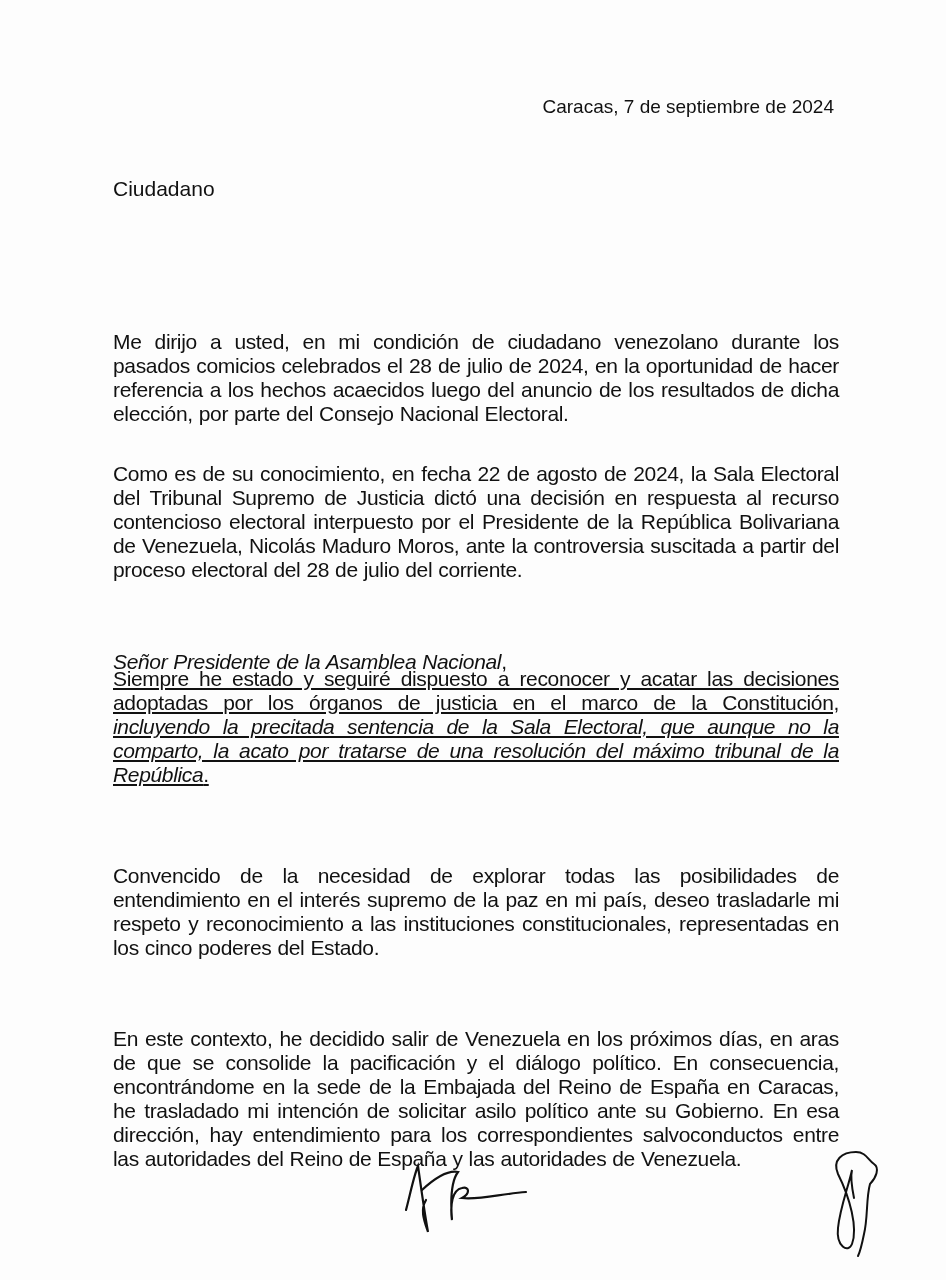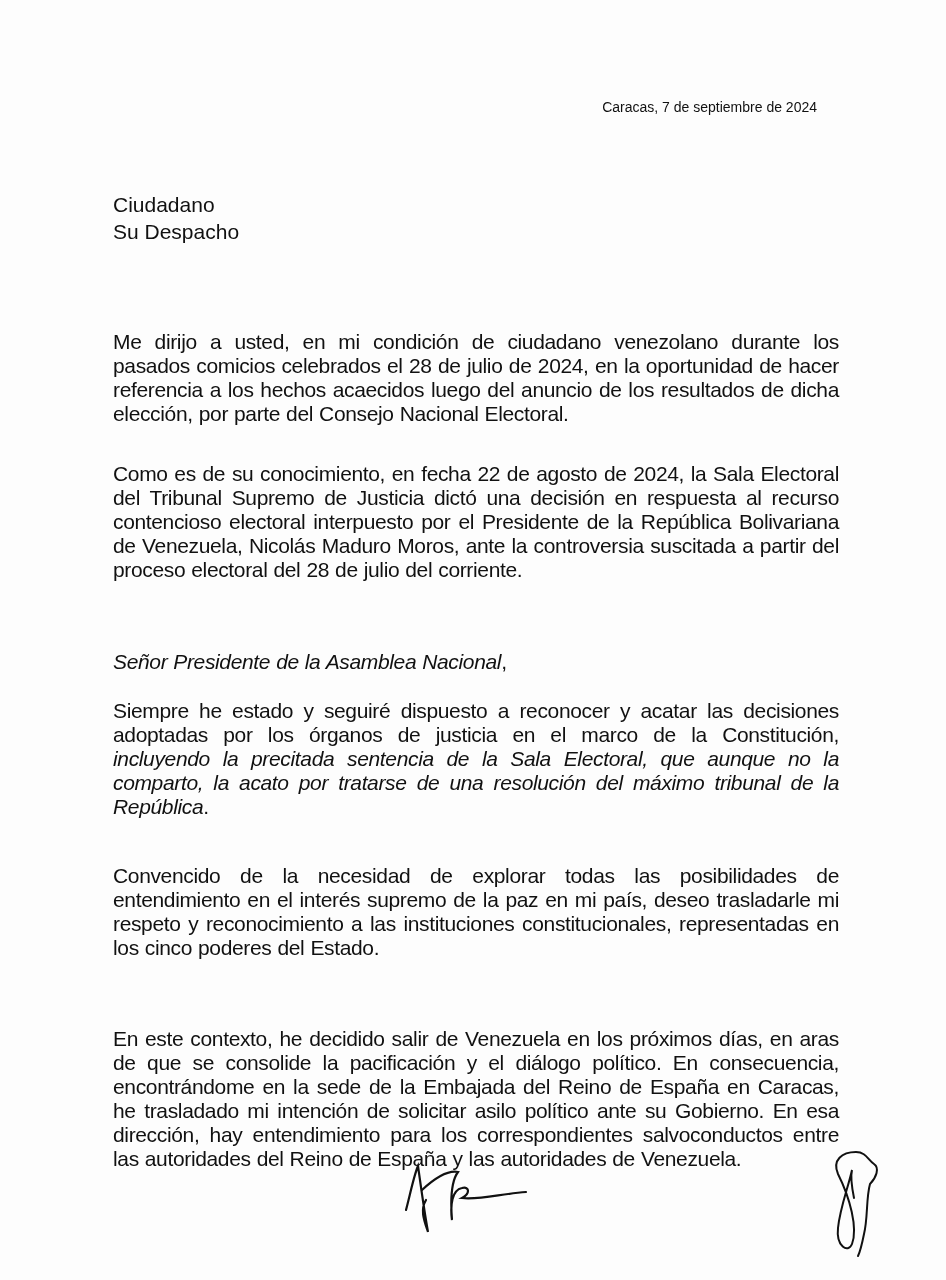--- a/index.html
+++ b/index.html
@@ -7,61 +7,60 @@
       width: 946px; height: 1280px; overflow: hidden;
       background: #fbfbfb;
       position: relative;
       color: #111;
     }
     .page {
       position: absolute; left: 0; top: 0; width: 946px; height: 1280px;
       background: #fdfdfd;
     }
     .date {
-      position: absolute; top: 94px; right: 129px;
+      position: absolute; top: 94px; right: 112px;
       font-family: "Liberation Sans", sans-serif;
-      font-size: 14px; line-height: 26px;
+      font-size: 19px; line-height: 26px;
       white-space: nowrap;
       text-align: right;
     }
     .addressee {
       position: absolute; left: 113px; top: 176px;
       font-family: "Liberation Sans", sans-serif;
-      font-size: 21px; line-height: 26.5px; margin-top: 16px;
+      font-size: 21px; line-height: 26.5px;
     }
     .addressee .name { font-weight: bold; }
     .body-text {
       position: absolute; left: 113px; width: 726px;
       font-family: "Liberation Sans Narrow", "Liberation Sans", sans-serif;
       font-size: 21px; line-height: 24px;
       text-align: justify;
       letter-spacing: -0.35px;
       word-spacing: 0.5px;
       margin-top: 19px;
     }
     .body-text i { font-style: italic; }
     #p1 { top: 311px; }
     #p2 { top: 443px; }
     #salutation { top: 631px; text-align: left; }
-    #p3 { top: 680px; }
+    #p3 { top: 648px; text-decoration: underline; }
     #p4 { top: 845px; }
     #p5 { top: 1008px; }
     .sig { position: absolute; }
     .sig svg { display: block; }
   </style>
 </head>
 <body>
 
 <div class="page">
 
   <div class="date">Caracas, 7 de septiembre de 2024</div>
 
   <div class="addressee">
     <div>Ciudadano</div>
-    <div>Su Despacho</div>
   </div>
 
   <div class="body-text" id="p1">Me dirijo a usted, en mi condición de ciudadano venezolano durante los pasados comicios celebrados el 28 de julio de 2024, en la oportunidad de hacer referencia a los hechos acaecidos luego del anuncio de los resultados de dicha elección, por parte del Consejo Nacional Electoral.</div>
 
   <div class="body-text" id="p2">Como es de su conocimiento, en fecha 22 de agosto de 2024, la Sala Electoral del Tribunal Supremo de Justicia dictó una decisión en respuesta al recurso contencioso electoral interpuesto por el Presidente de la República Bolivariana de Venezuela, Nicolás Maduro Moros, ante la controversia suscitada a partir del proceso electoral del 28 de julio del corriente.</div>
 
   <div class="body-text" id="salutation"><i>Señor Presidente de la Asamblea Nacional</i><span>,</span></div>
 
   <div class="body-text" id="p3"><span>Siempre he estado y seguiré dispuesto a reconocer y acatar las decisiones adoptadas por los órganos de justicia en el marco de la Constitución, </span><i>incluyendo la precitada sentencia de la Sala Electoral, que aunque no la comparto, la acato por tratarse de una resolución del máximo tribunal de la República</i><span>.</span></div>
 

